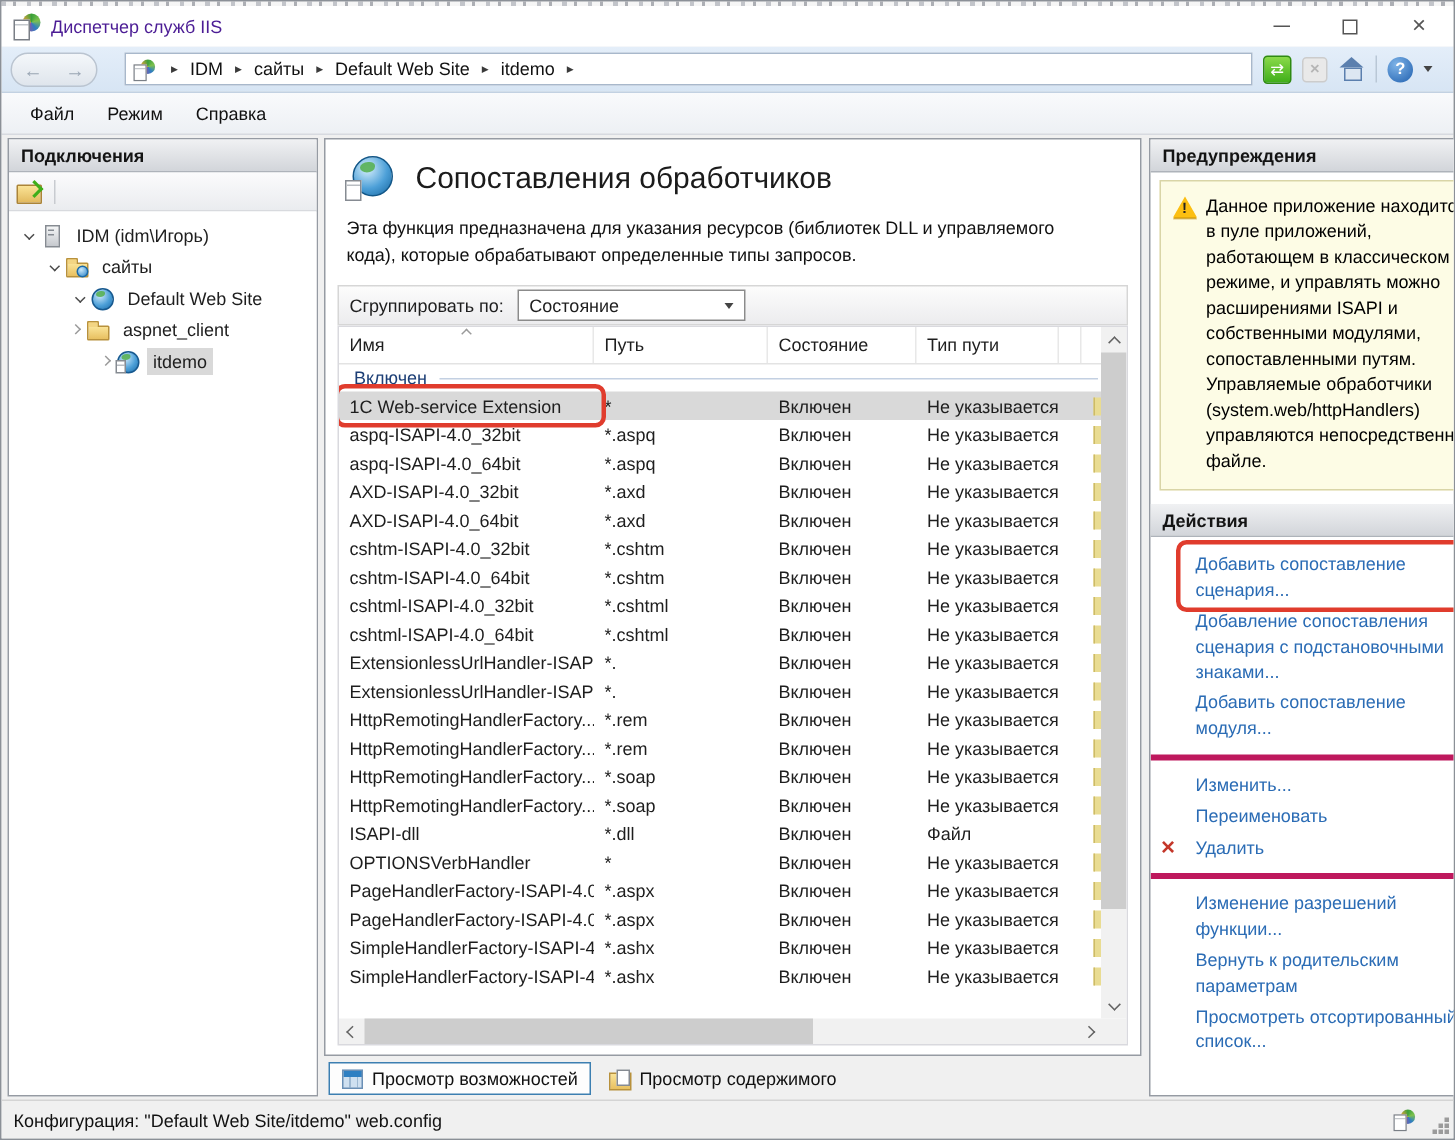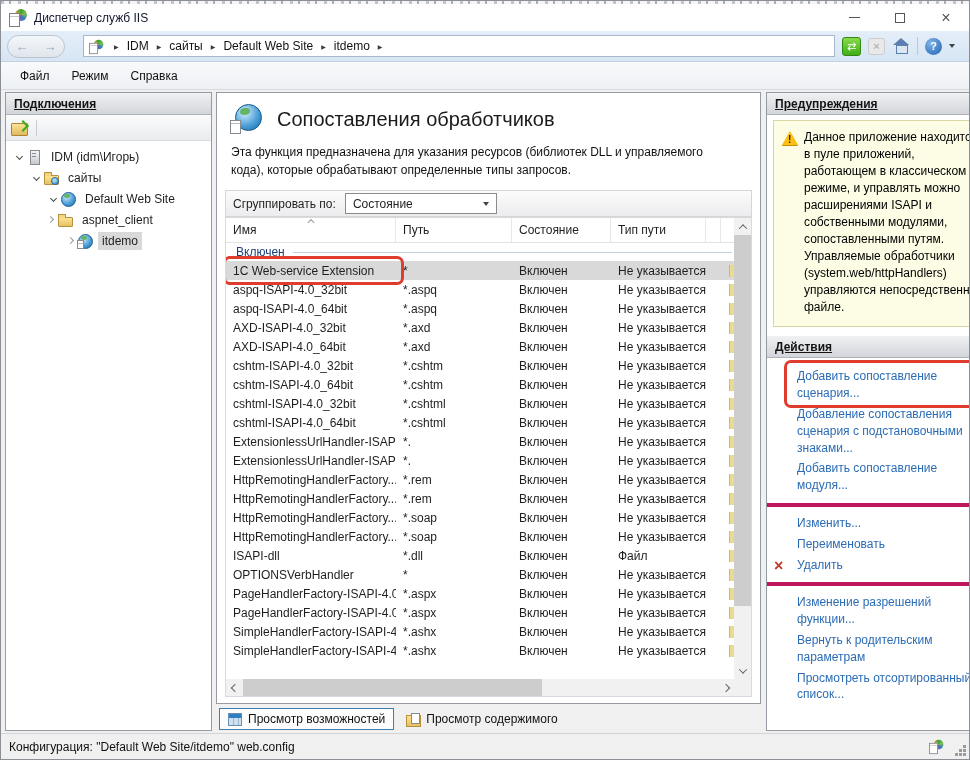--- a/index.html
+++ b/index.html
@@ -10,21 +10,21 @@
     --group-navy:#1d3f76;
   }
   *{box-sizing:border-box;}
   html,body{margin:0;padding:0;}
   body{width:970px;height:760px;font-family:"Liberation Sans","DejaVu Sans",sans-serif;font-size:12px;color:#1e1e1e;background:#fff;overflow:hidden;}
   .window{position:relative;width:970px;height:760px;border:1px solid #8b9097;background:#f0f0f0;overflow:hidden;}
   .top-artifact{height:3px;background:repeating-linear-gradient(90deg,#8a8f9b 0 3px,#fdfdfd 3px 8px,#5a5f6b 8px 10px,#fdfdfd 10px 17px);opacity:.45;}
 
   
   .titlebar{height:27px;background:#fff;display:flex;align-items:center;padding-left:8px;position:relative;}
-  .title{margin-left:7px;color:#0f172a;}
+  .title{margin-left:7px;color:#4c1d95;}
   .win-controls{position:absolute;right:0;top:0;height:100%;display:flex;}
   .wc{width:46px;height:100%;display:flex;align-items:center;justify-content:center;color:#555;}
   .min-dash{width:11px;height:1px;background:#555;display:block;}
   .maxbox{width:10px;height:10px;border:1px solid #555;display:block;}
   .wc.close{font-size:16px;line-height:1;}
 
   
   .addressbar{height:31px;background:linear-gradient(#e4eef9,#d7e5f4);display:flex;align-items:center;padding:0 6px;border-bottom:1px solid #c2d1e2;}
   .navpill{width:58px;height:23px;flex:0 0 58px;background:linear-gradient(#f4f7fa,#dfe5ec);border:1px solid #bac4d0;border-radius:12px;display:flex;align-items:center;justify-content:space-around;color:#9aa6b4;font-size:13px;}
   .crumbbox{flex:0 0 auto;width:752px;margin-left:18px;height:22px;background:#fff;border:1px solid #a8b8cb;display:flex;align-items:center;padding:0 5px;}
@@ -49,21 +49,21 @@
   .ico-iis::before{content:"";position:absolute;left:6px;top:0;width:12px;height:12px;border-radius:50%;background:conic-gradient(#3aa03a,#7ec14e,#2e7fc2,#8a56a8,#d2a23c,#3aa03a);}
   .ico-iis::after{content:"";position:absolute;left:0;top:4px;width:9px;height:12px;background:#fff;border:1px solid #7a7f86;box-shadow:inset 0 2px 0 #fff,inset 0 3px 0 #c3c7cc;}
   .ico-iis.small{transform:scale(.8);transform-origin:left center;}
 
   
   .content{position:absolute;top:89px;left:0;right:0;bottom:26px;background:#f0f0f0;}
   .left-panel{position:absolute;left:4px;top:2px;width:207px;bottom:2px;background:#fff;border:1px solid #969ba3;display:flex;flex-direction:column;}
   .center-col{position:absolute;left:215px;top:2px;width:545px;bottom:2px;display:flex;flex-direction:column;}
   .feature-panel{flex:1;background:#fff;border:1px solid #969ba3;display:flex;flex-direction:column;overflow:hidden;}
   .right-panel{position:absolute;left:765px;top:2px;width:234px;bottom:2px;background:#fff;border:1px solid #969ba3;display:flex;flex-direction:column;overflow:hidden;}
-  .pane-header{height:22px;flex:0 0 22px;background:linear-gradient(#f0f1f3,#d2d5da);border-bottom:1px solid #aeb3ba;display:flex;align-items:center;padding:0 8px;font-weight:bold;color:#141414;text-decoration:underline;}
+  .pane-header{height:22px;flex:0 0 22px;background:linear-gradient(#f0f1f3,#d2d5da);border-bottom:1px solid #aeb3ba;display:flex;align-items:center;padding:0 8px;font-weight:bold;color:#141414;}
 
   
   .lp-toolbar{height:26px;flex:0 0 26px;background:linear-gradient(#fbfbfc,#eaecef);border-bottom:1px solid #d8dade;display:flex;align-items:center;padding:0 5px;gap:7px;}
   .tool-sep{width:1px;height:16px;background:#c8cbd0;}
   .ico-savefolder{position:relative;width:18px;height:15px;}
   .ico-savefolder::before{content:"";position:absolute;left:0;top:3px;width:15px;height:11px;background:linear-gradient(#fae396,#e2b95e);border:1px solid #ab8438;border-radius:1px;}
   .ico-savefolder::after{content:"";position:absolute;left:6px;top:0px;width:9px;height:9px;border-right:3px solid #3fae19;border-top:3px solid #3fae19;transform:rotate(45deg) scale(.7);}
   .tree{flex:1;background:#fff;padding-top:5px;overflow:hidden;}
   .tree-row{display:flex;align-items:center;height:21px;white-space:nowrap;}
   .chev{width:5px;height:5px;border-right:1.5px solid #4a4a4a;border-bottom:1.5px solid #4a4a4a;display:inline-block;flex:0 0 auto;}

